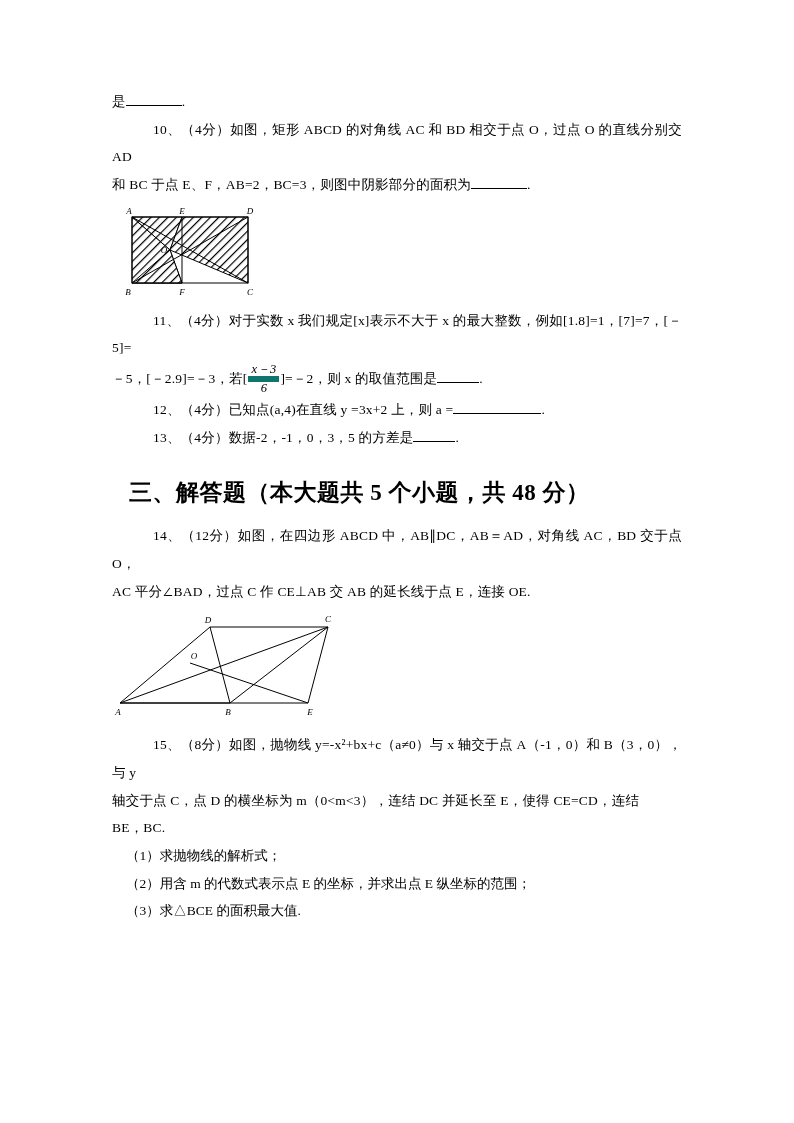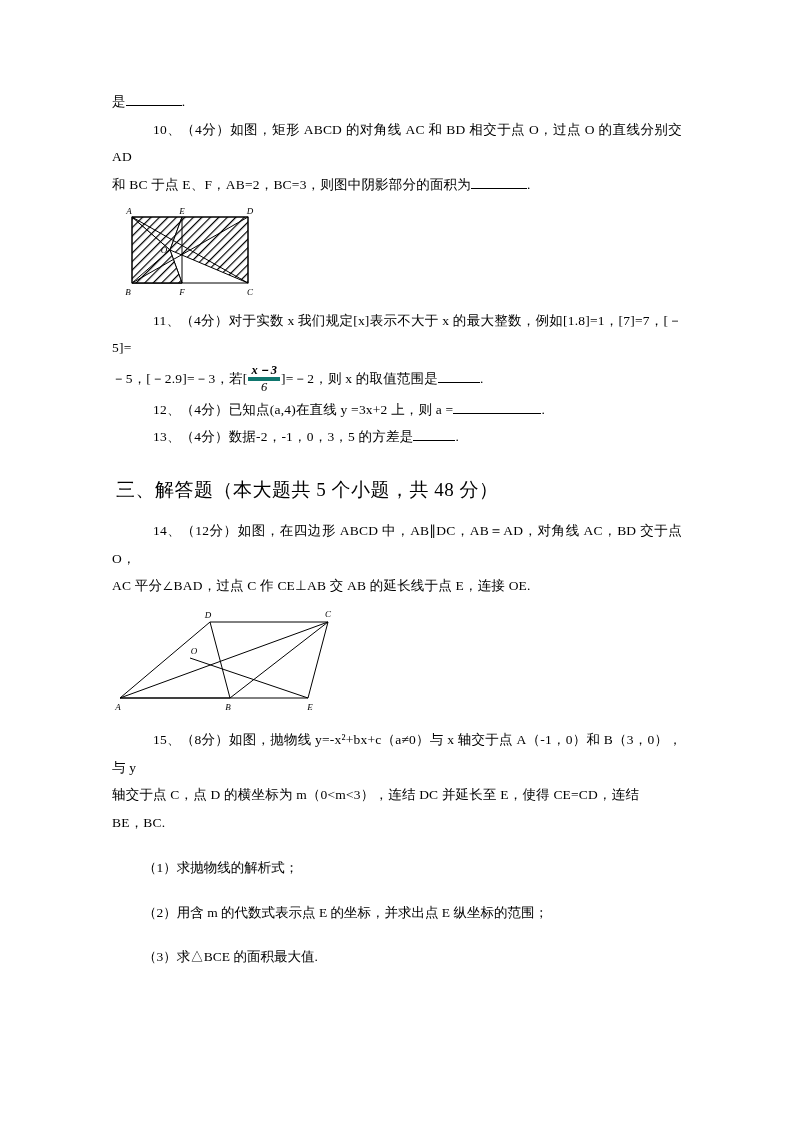--- a/index.html
+++ b/index.html
@@ -39,23 +39,23 @@
     display: inline-block;
     border-bottom: 1px solid #000;
     min-width: 42px;
     height: 0.95em;
     vertical-align: baseline;
   }
   .blank.wide { min-width: 56px; }
   .blank.xwide { min-width: 88px; }
 
   .section-title {
-    font-size: 19px;
-    font-weight: normal;
-    margin: 26px 0 14px 4px;
+    font-size: 23px;
+    font-weight: bold;
+    margin: 26px 0 14px 17px;
     letter-spacing: 0.5px;
   }
 
   .fig-wrap {
     margin: 6px 0 6px 0;
   }
   .fig-1 { padding-left: 8px; }
   .fig-2 { padding-left: 0px; }
 
   .frac {
@@ -64,33 +64,32 @@
     text-align: center;
     font-style: italic;
     line-height: 1.05;
     font-size: 12.5px;
     margin: 0 1px;
     position: relative;
     top: -1px;
   }
   .frac .num {
     display: block;
-    border-bottom: 4px solid #0f766e;
+    border-bottom: 6px solid #0f766e;
     padding: 0 3px;
-    font-weight: bold;
   }
   .frac .den {
     display: block;
     padding: 0 3px;
   }
 
   .sub-item {
     font-size: 13.5px;
     line-height: 2.05;
-    margin: 17px;
+    margin: 0;
     padding-left: 14px;
   }
 </style>
 </head>
 <body>
 
 <div class="page">
 
   <div class="para">
     <span>是</span><span class="blank wide"></span>.

